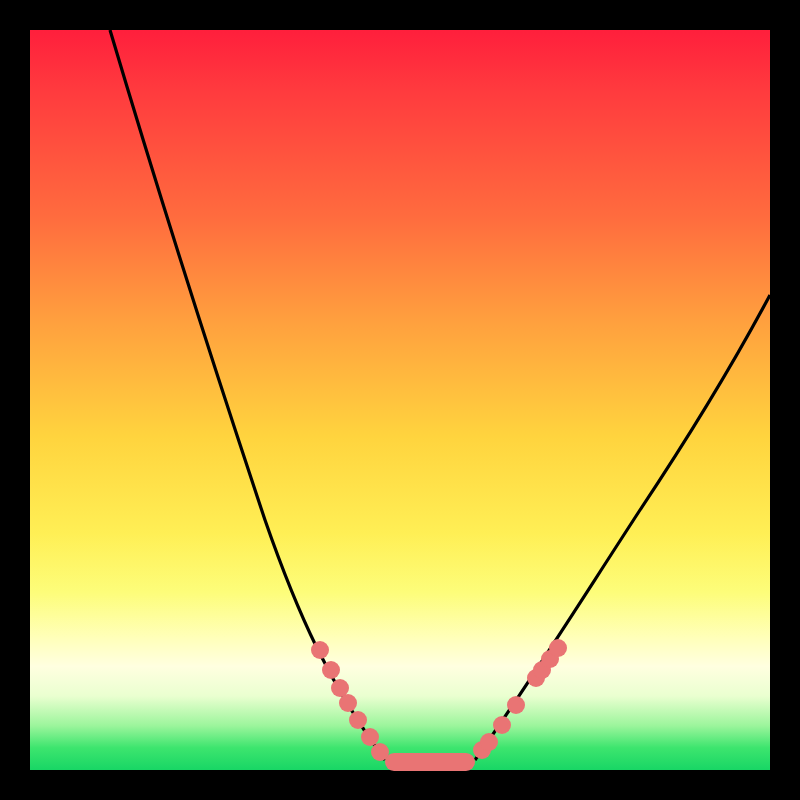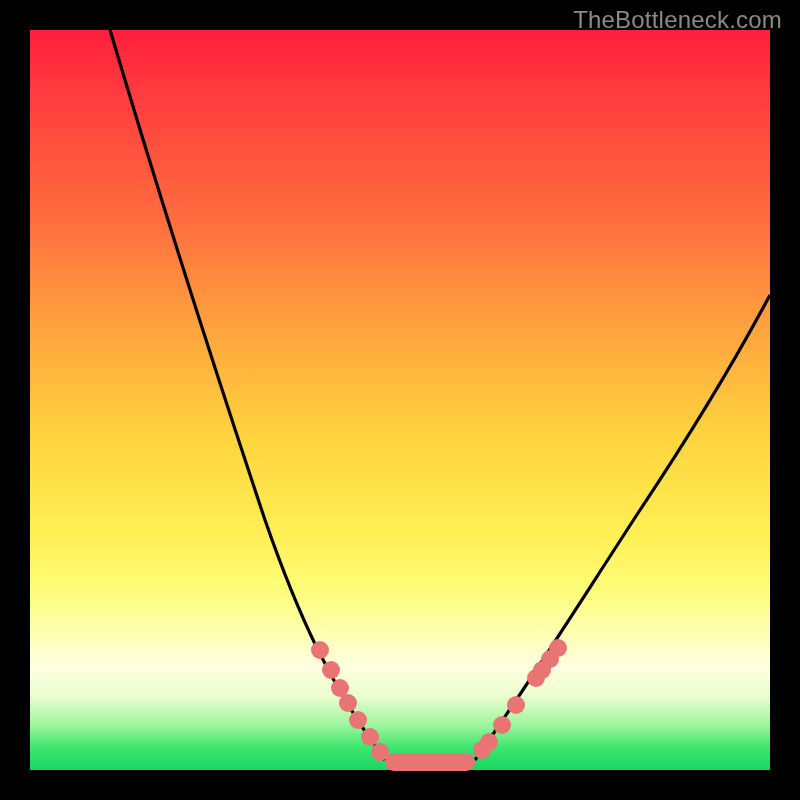--- a/index.html
+++ b/index.html
@@ -98,14 +98,13 @@
       <circle class="dot" cx="459" cy="712" r="9"></circle>
       <circle class="dot" cx="472" cy="695" r="9"></circle>
       <circle class="dot" cx="486" cy="675" r="9"></circle>
       <circle class="dot" cx="506" cy="648" r="9"></circle>
       <circle class="dot" cx="512" cy="640" r="9"></circle>
       <circle class="dot" cx="520" cy="629" r="9"></circle>
       <circle class="dot" cx="528" cy="618" r="9"></circle>
     </svg>
 
   </div>
-  <div class="watermark">TheBottleneck.com</div>
 </div>
 
 </body></html>

